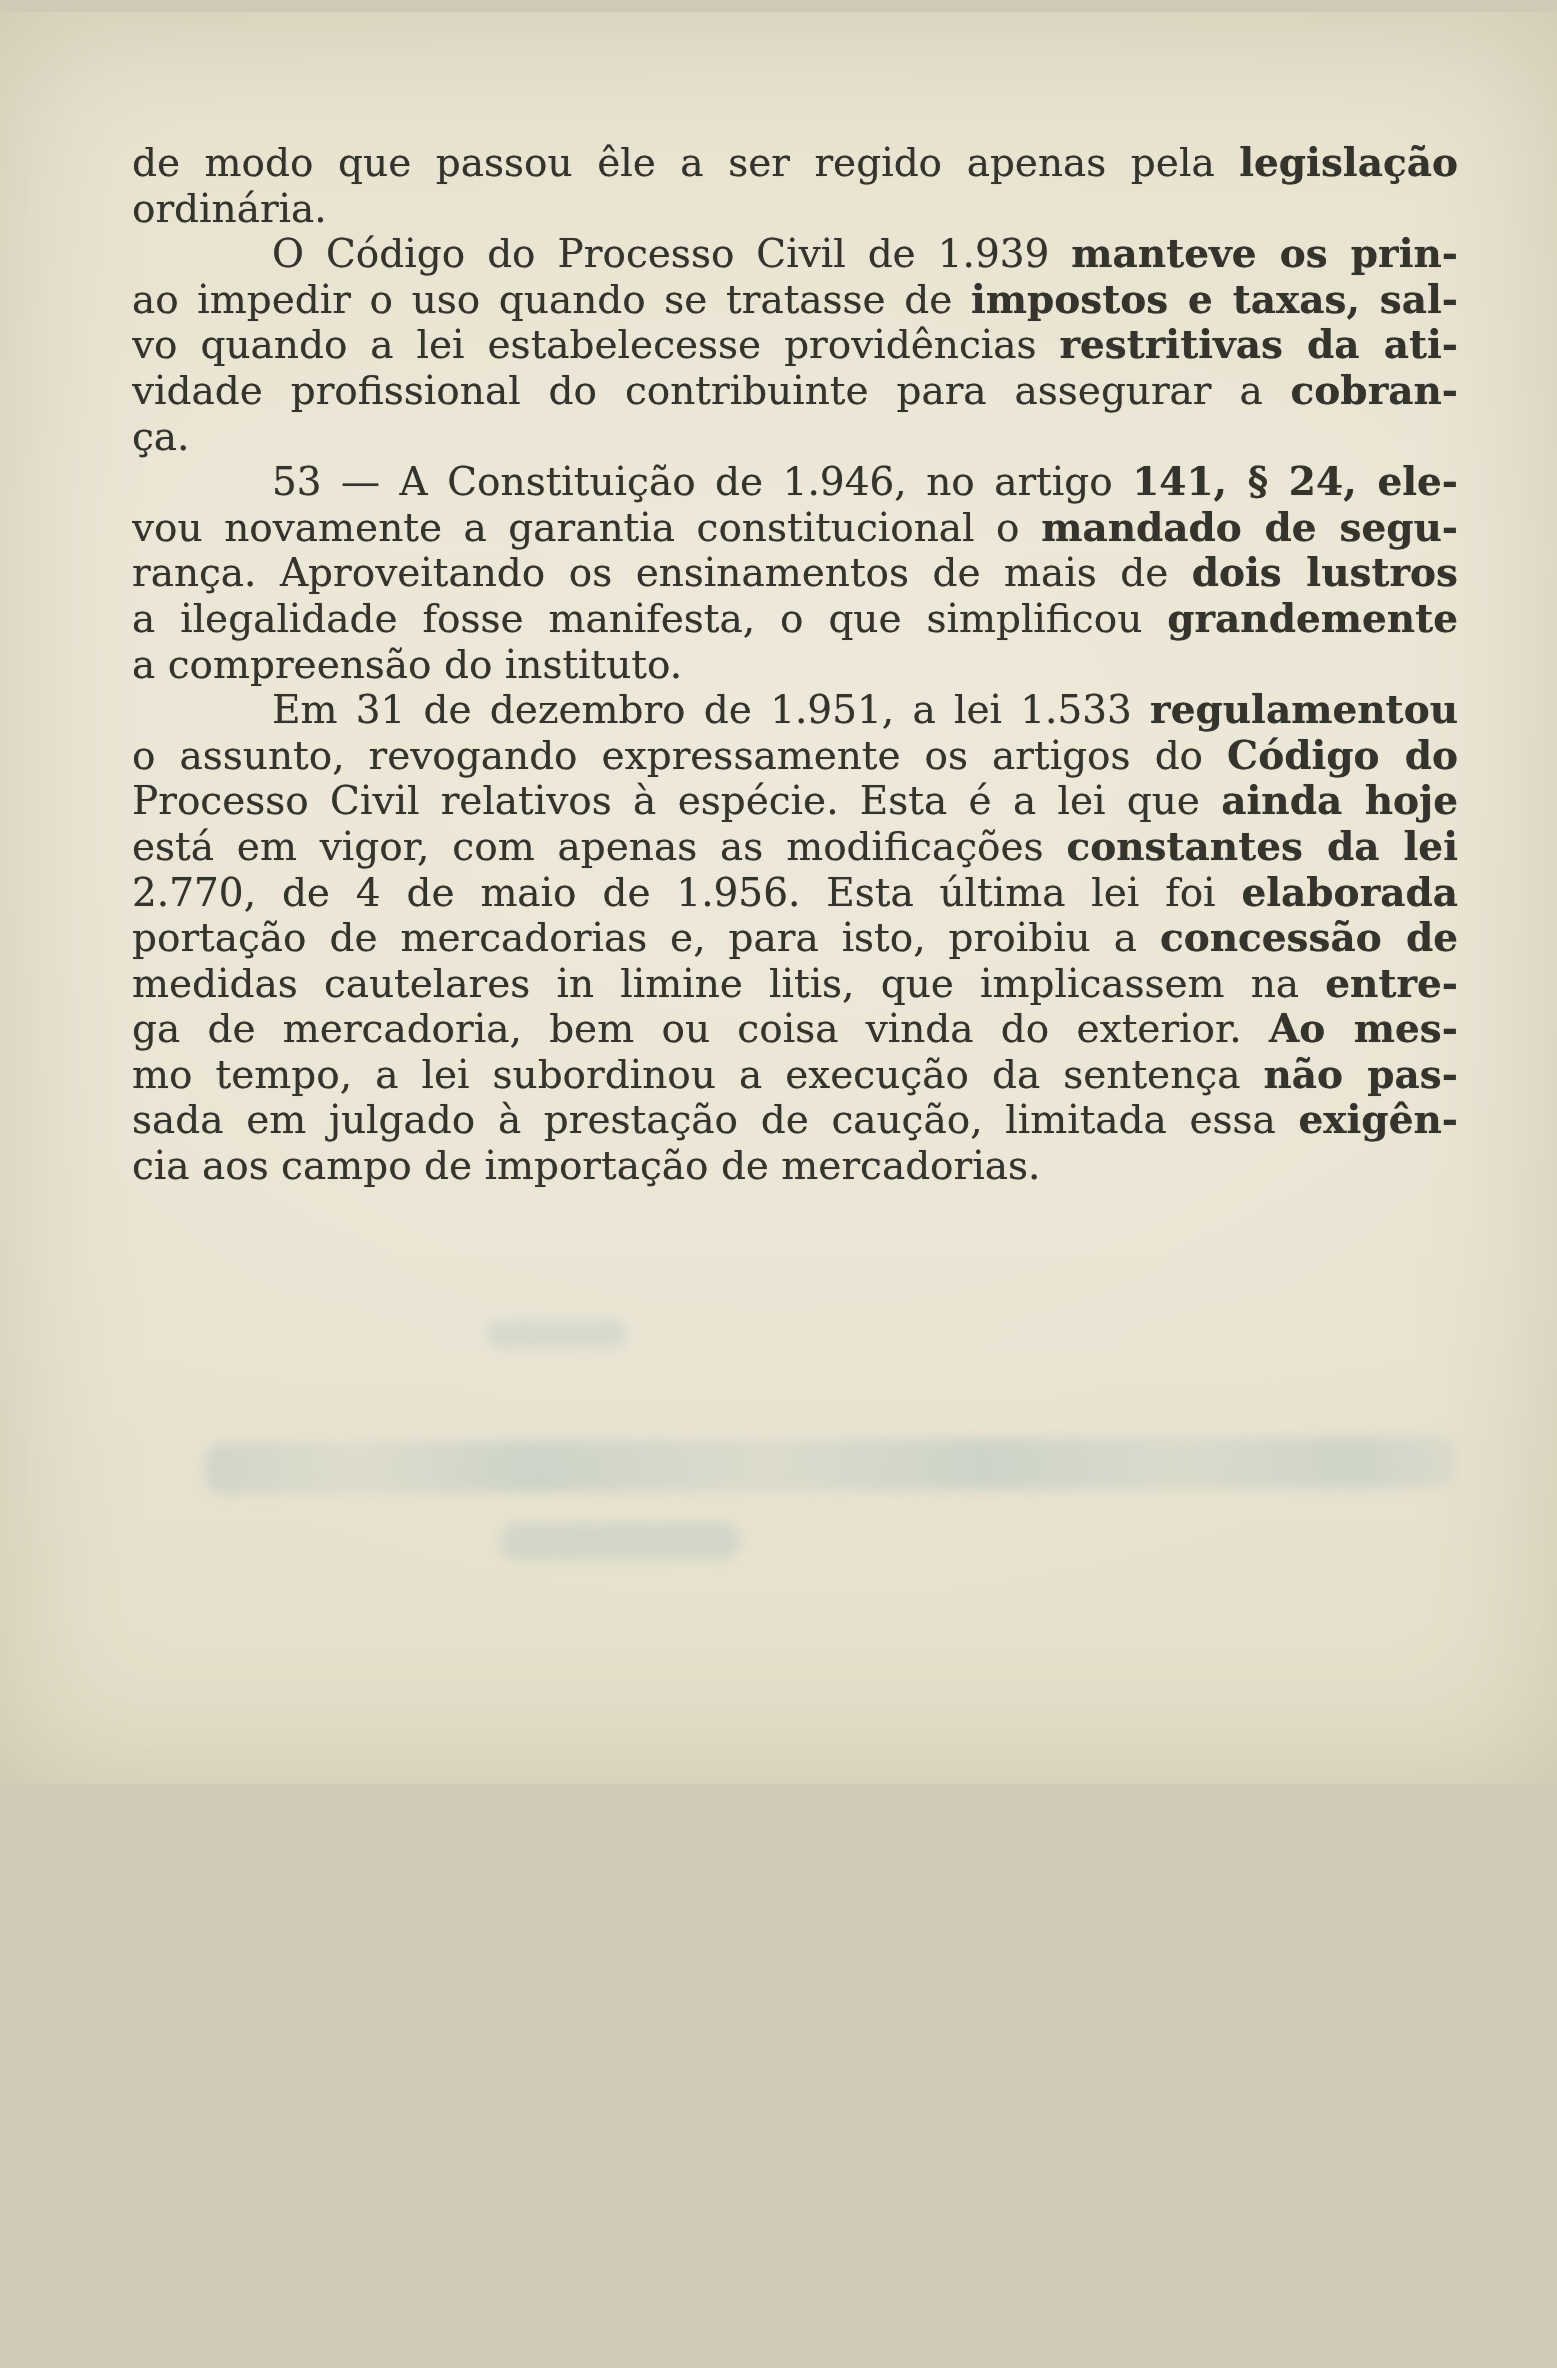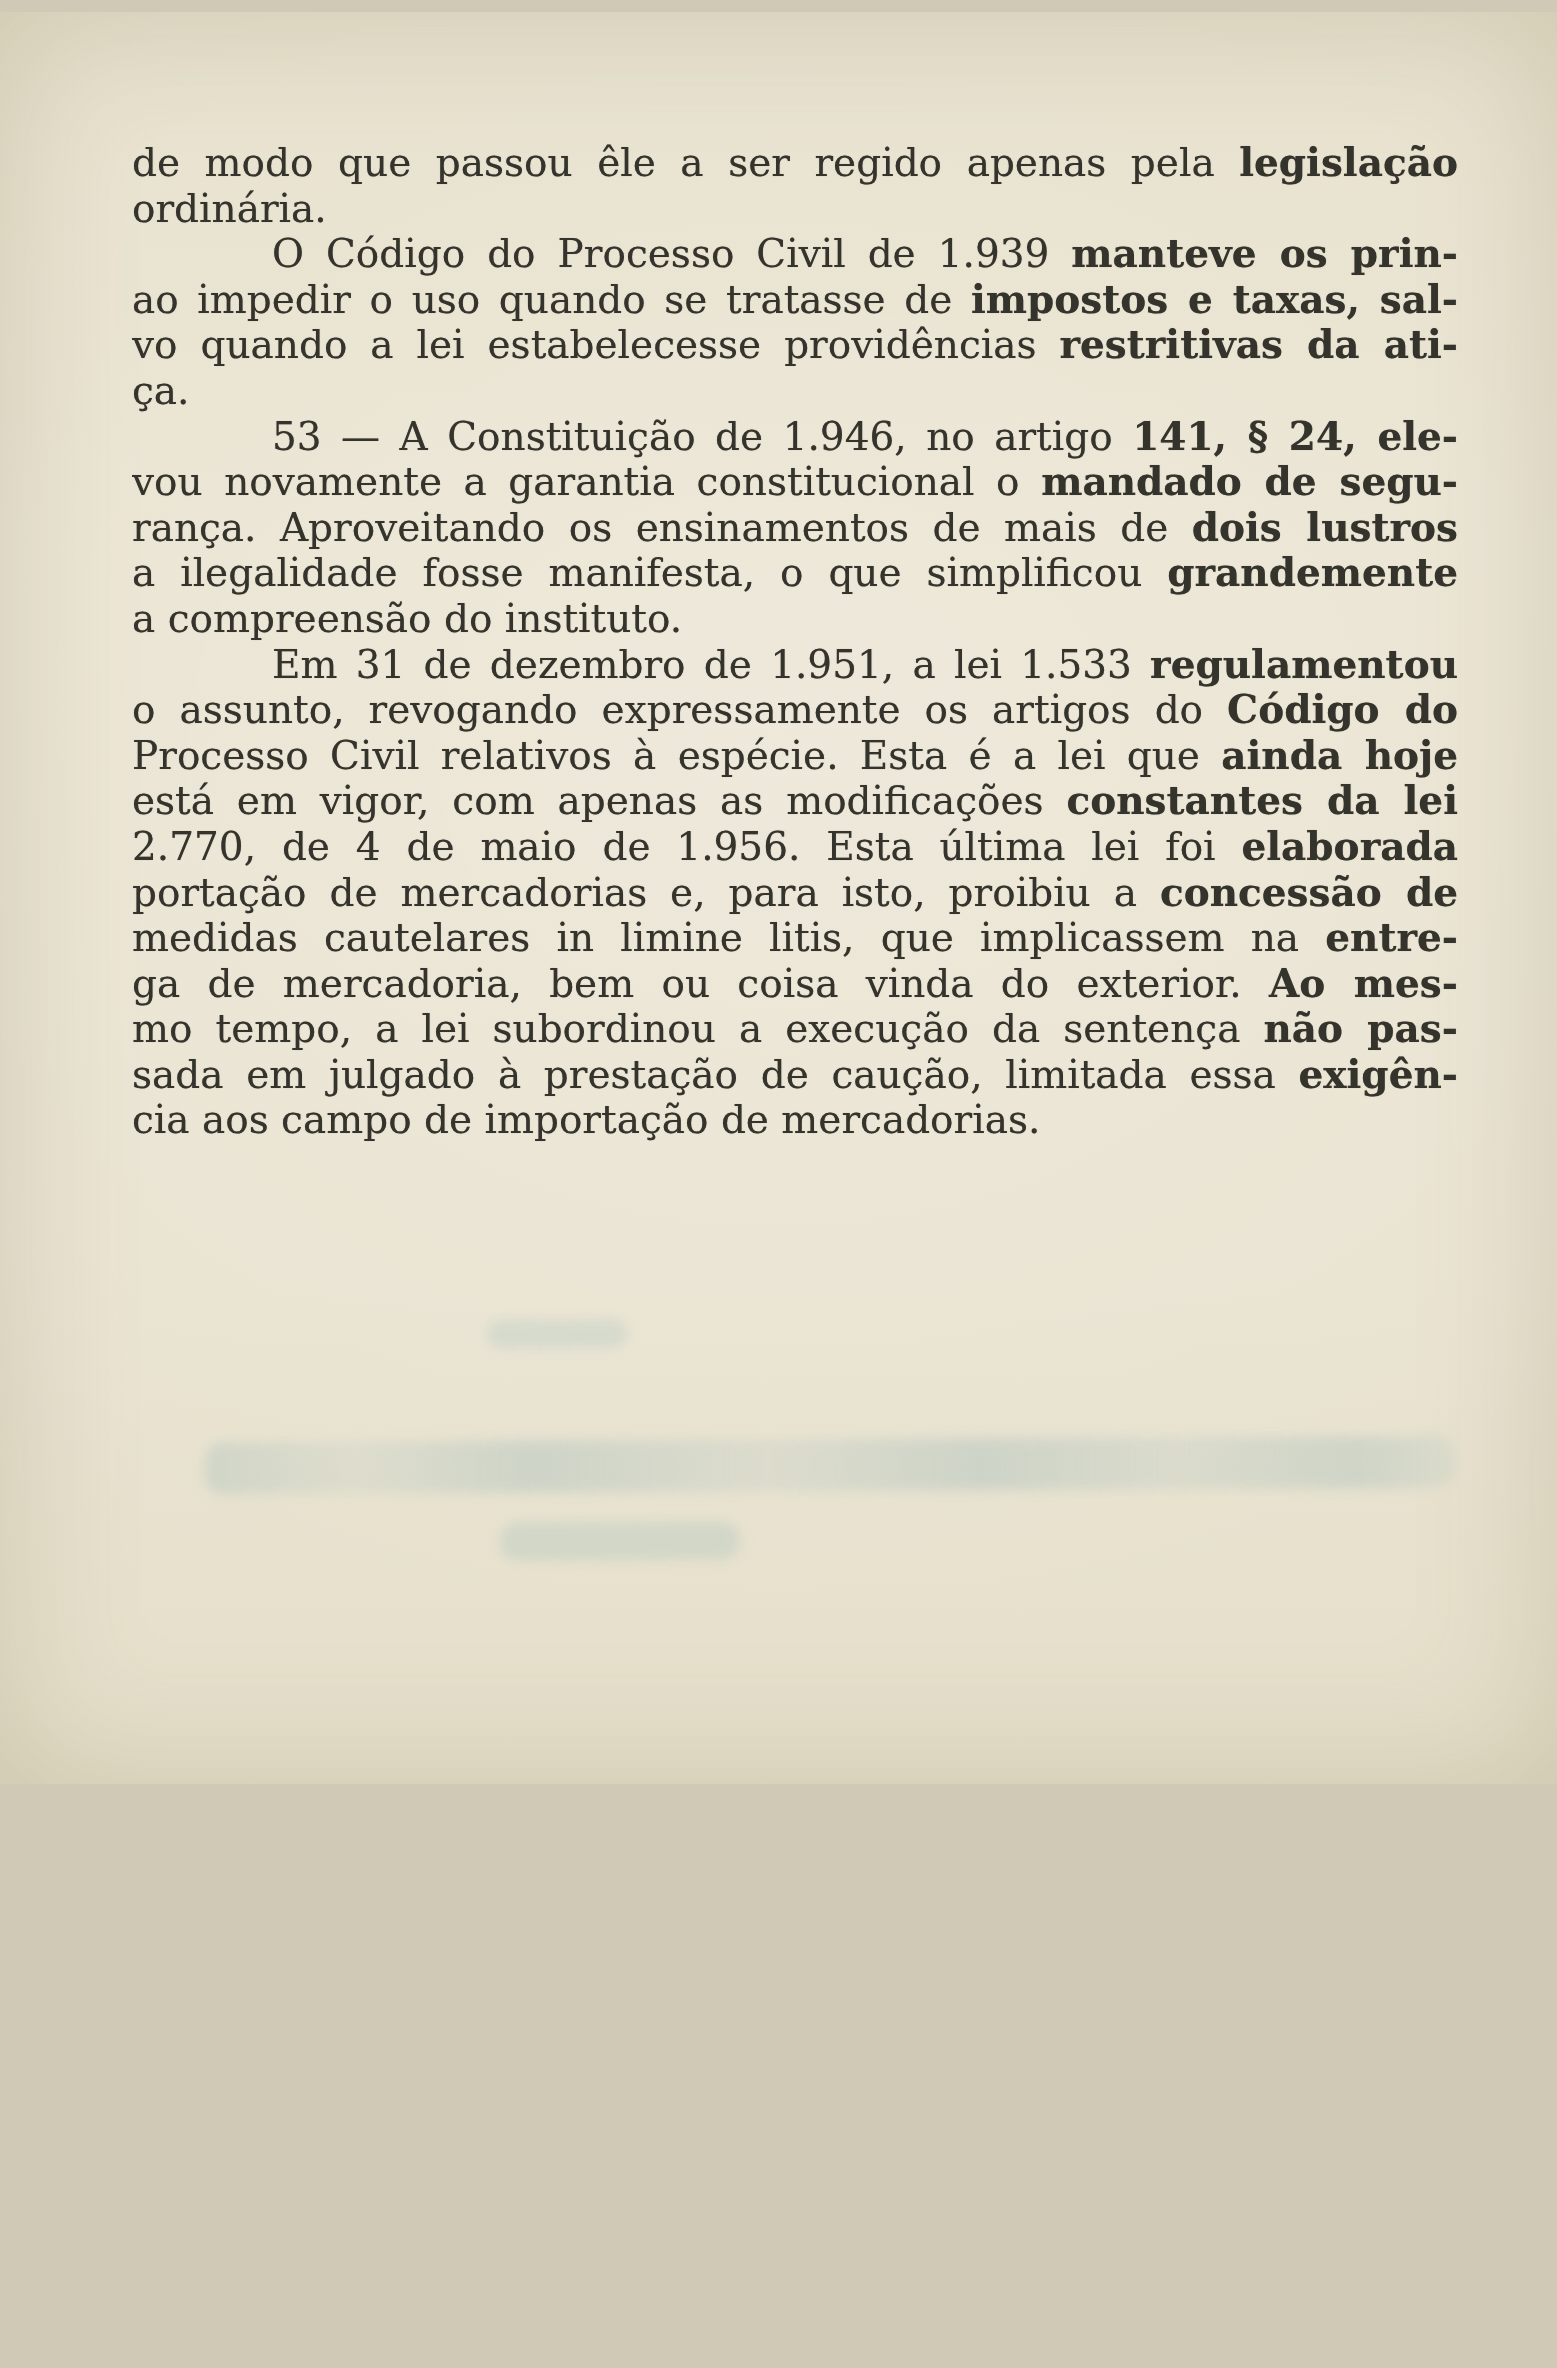--- a/index.html
+++ b/index.html
@@ -93,20 +93,21 @@
   <div class="ghost ghost-a"></div>
   <div class="ghost ghost-b"></div>
   <div class="ghost ghost-c"></div>
 
   <div class="text-block">
       <div class="line"><span class="seg n">de modo que passou êle a ser regido apenas pela </span><span class="seg b">legislação</span></div>
       <div class="line short"><span class="seg n">ordinária.</span></div>
       <div class="line indent"><span class="seg n">O Código do Processo Civil de 1.939 </span><span class="seg b">manteve os prin-</span></div>
       <div class="line"><span class="seg n">ao impedir o uso quando se tratasse de </span><span class="seg b">impostos e taxas, sal-</span></div>
       <div class="line"><span class="seg n">vo quando a lei estabelecesse providências </span><span class="seg b">restritivas da ati-</span></div>
+      <div class="line"><span class="seg n">vidade profissional do contribuinte para assegurar a </span><span class="seg b">cobran-</span></div>
       <div class="line short"><span class="seg n">ça.</span></div>
       <div class="line indent"><span class="seg n">53 — A Constituição de 1.946, no artigo </span><span class="seg b">141, § 24, ele-</span></div>
       <div class="line"><span class="seg n">vou novamente a garantia constitucional o </span><span class="seg b">mandado de segu-</span></div>
       <div class="line"><span class="seg n">rança. Aproveitando os ensinamentos de mais de </span><span class="seg b">dois lustros</span></div>
       <div class="line"><span class="seg n">a ilegalidade fosse manifesta, o que simplificou </span><span class="seg b">grandemente</span></div>
       <div class="line short"><span class="seg n">a compreensão do instituto.</span></div>
       <div class="line indent"><span class="seg n">Em 31 de dezembro de 1.951, a lei 1.533 </span><span class="seg b">regulamentou</span></div>
       <div class="line"><span class="seg n">o assunto, revogando expressamente os artigos do </span><span class="seg b">Código do</span></div>
       <div class="line"><span class="seg n">Processo Civil relativos à espécie. Esta é a lei que </span><span class="seg b">ainda hoje</span></div>
       <div class="line"><span class="seg n">está em vigor, com apenas as modificações </span><span class="seg b">constantes da lei</span></div>

